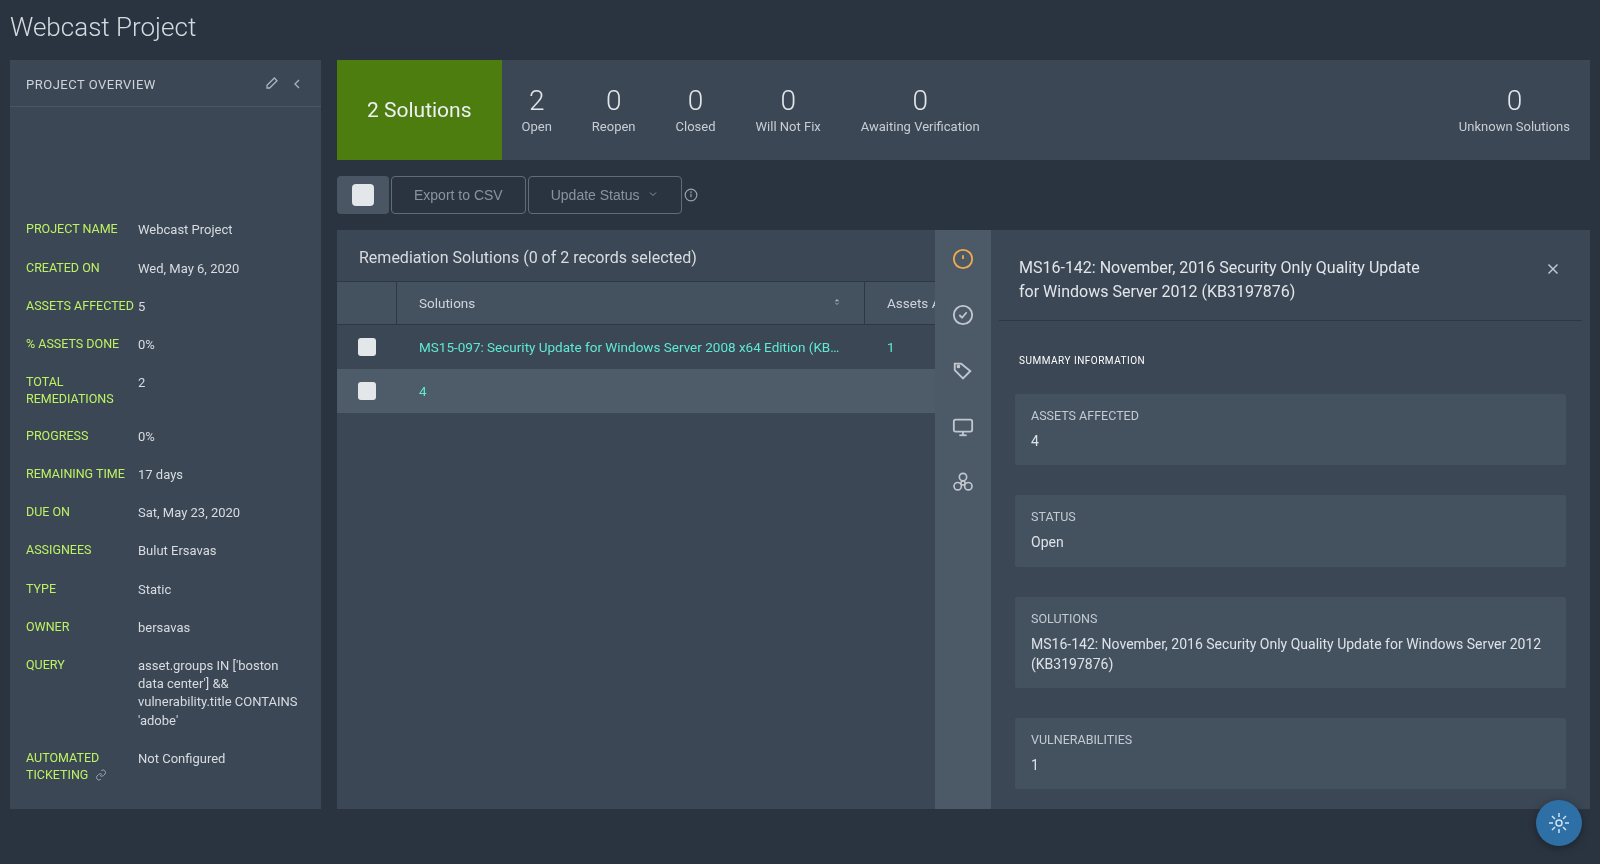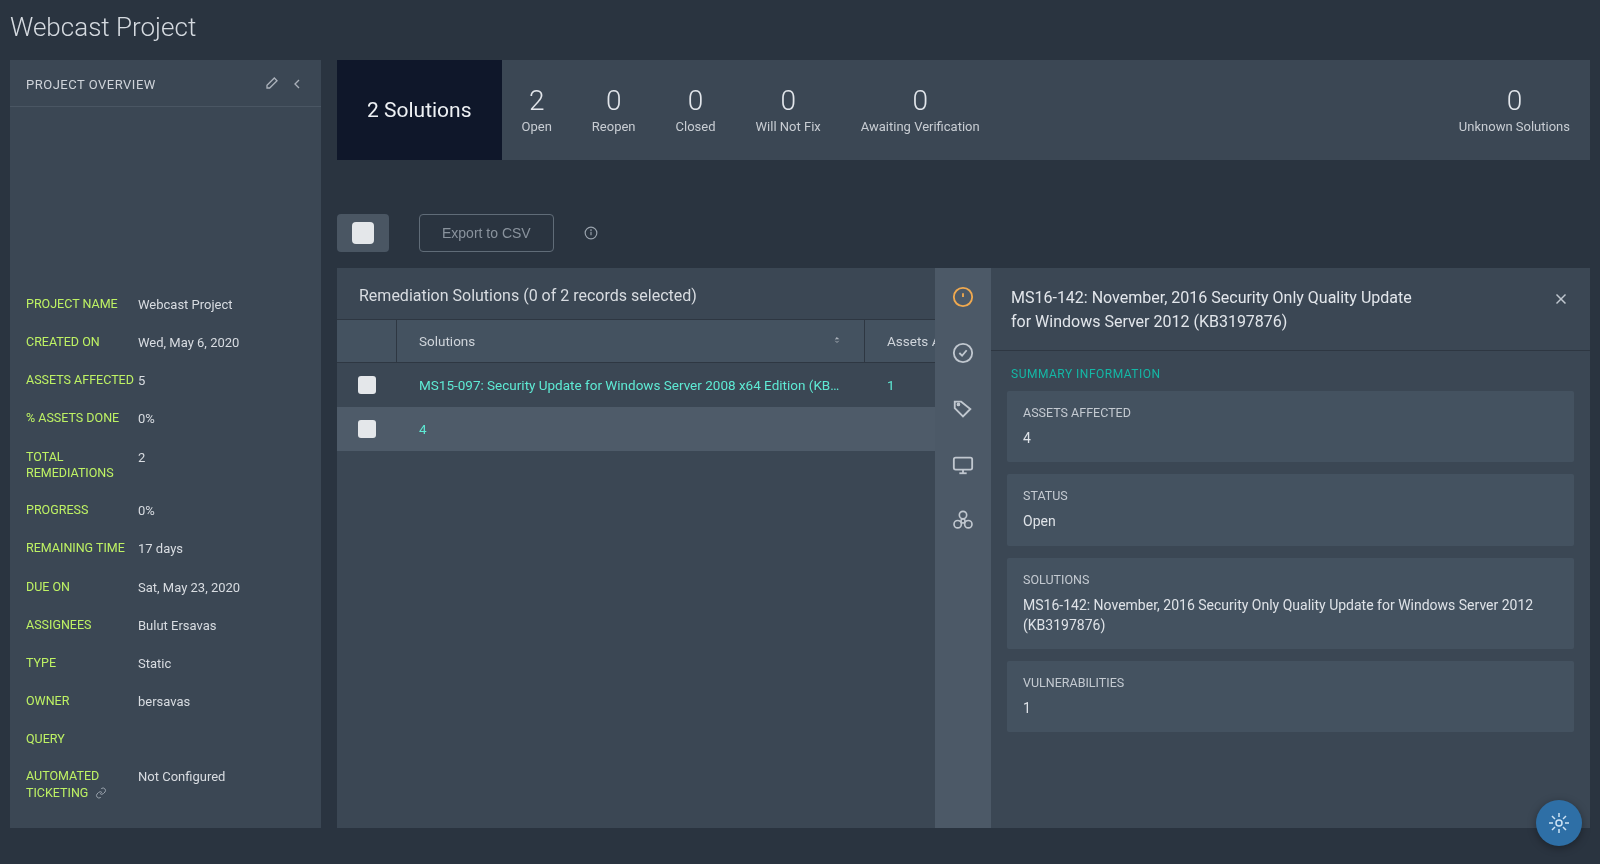--- a/index.html
+++ b/index.html
@@ -102,36 +102,35 @@
   justify-content: center;
   align-items: center;
   padding: 0 20px;
   cursor: pointer;
   color: #c8cdd3;
   font-size: 13px;
 }
 .tab .count { font-size: 28px; font-weight: 300; color: #e2e6eb; line-height: 1.1; }
 .tab .tab-label { margin-top: 2px; }
 .tab-solutions {
-  background: #0f172a;
+  background: #4d7c0f;
   color: #eef1f4;
   padding: 0 30px;
   font-size: 21px;
   font-weight: 400;
   justify-content: center;
 }
 .tab-solutions .label-only { display: flex; align-items: center; height: 100%; }
 .tabs-spacer { flex: 1; }
 
 .toolbar {
   display: flex;
   align-items: center;
-  gap: 30px;
+  gap: 2px;
   padding: 16px 0 16px 0;
-  margin-top: 38px;
 }
 .checkbox-holder {
   width: 52px;
   height: 38px;
   background: #4a5663;
   border-radius: 4px;
   display: flex;
   align-items: center;
   justify-content: center;
 }
@@ -221,44 +220,45 @@
   padding-top: 18px;
   gap: 34px;
 }
 .rail-icon { width: 22px; height: 22px; color: #c0c7cf; cursor: pointer; display:flex; align-items:center; justify-content:center;}
 .rail-icon.active { color: #f0a94f; }
 .rail-icon svg { width: 22px; height: 22px; }
 
 .detail-panel {
   flex: 1;
   background: #3b4754;
-  padding: 0;
+  padding: 8px;
   display: flex;
   flex-direction: column;
+  gap: 18px;
 }
 .detail-header {
   display: flex;
   align-items: flex-start;
   justify-content: space-between;
   padding: 18px 20px 16px 20px;
   border-bottom: 1px solid #2e3742;
 }
 .detail-title {
   font-size: 16px;
   color: #e2e6eb;
   line-height: 1.5;
   max-width: 420px;
 }
 .close-x { color: #c0c7cf; cursor: pointer; padding-top:4px; }
 .close-x svg { width: 18px; height: 18px; }
 
 .section-label {
-  font-size: 12px;
+  font-size: 10px;
   letter-spacing: 0.5px;
-  color: #14b8a6;
+  color: #ffffff;
   padding: 16px 20px 10px 20px;
 }
 .info-card {
   background: #445260;
   margin: 0 16px 12px 16px;
   padding: 14px 16px 14px 16px;
   border-radius: 2px;
 }
 .info-card .card-label {
   font-size: 12.5px;
@@ -350,20 +350,21 @@
       <div class="kv-row">
           <div class="kv-label">TYPE</div>
           <div class="kv-value">Static</div>
         </div>
       <div class="kv-row">
           <div class="kv-label">OWNER</div>
           <div class="kv-value">bersavas</div>
         </div>
       <div class="kv-row">
           <div class="kv-label">QUERY</div>
+          <div class="kv-value">asset.groups IN ['boston data center'] &amp;&amp; vulnerability.title CONTAINS 'adobe'</div>
         </div>
       <div class="kv-row">
         <div class="kv-label">
           <span>AUTOMATED TICKETING</span>
           <span class="link-icon">
             <svg viewBox="0 0 24 24" fill="none" stroke="currentColor" stroke-width="2">
                 <path d="M10 13a5 5 0 0 0 7 0l3-3a5 5 0 0 0-7-7l-1 1"></path>
                 <path d="M14 11a5 5 0 0 0-7 0l-3 3a5 5 0 0 0 7 7l1-1"></path>
               </svg>
           </span>
@@ -405,20 +406,28 @@
           <div class="tab-label">Unknown Solutions</div>
         </div>
     </div>
 
     <div class="toolbar">
       <div class="checkbox-holder">
         <div class="checkbox"></div>
       </div>
       <button class="btn disabled">
         <span>Export to CSV</span>
+      </button>
+      <button class="btn disabled">
+        <span>Update Status</span>
+        <span class="chev-down">
+          <svg viewBox="0 0 24 24" fill="none" stroke="currentColor" stroke-width="2">
+              <polyline points="6 9 12 15 18 9"></polyline>
+            </svg>
+        </span>
       </button>
       <span class="info-icon">
         <svg viewBox="0 0 24 24" fill="none" stroke="currentColor" stroke-width="2">
             <circle cx="12" cy="12" r="10"></circle>
             <line x1="12" y1="10" x2="12" y2="16"></line>
             <circle cx="12" cy="7" r="0.5" fill="currentColor"></circle>
           </svg>
       </span>
     </div>
 

